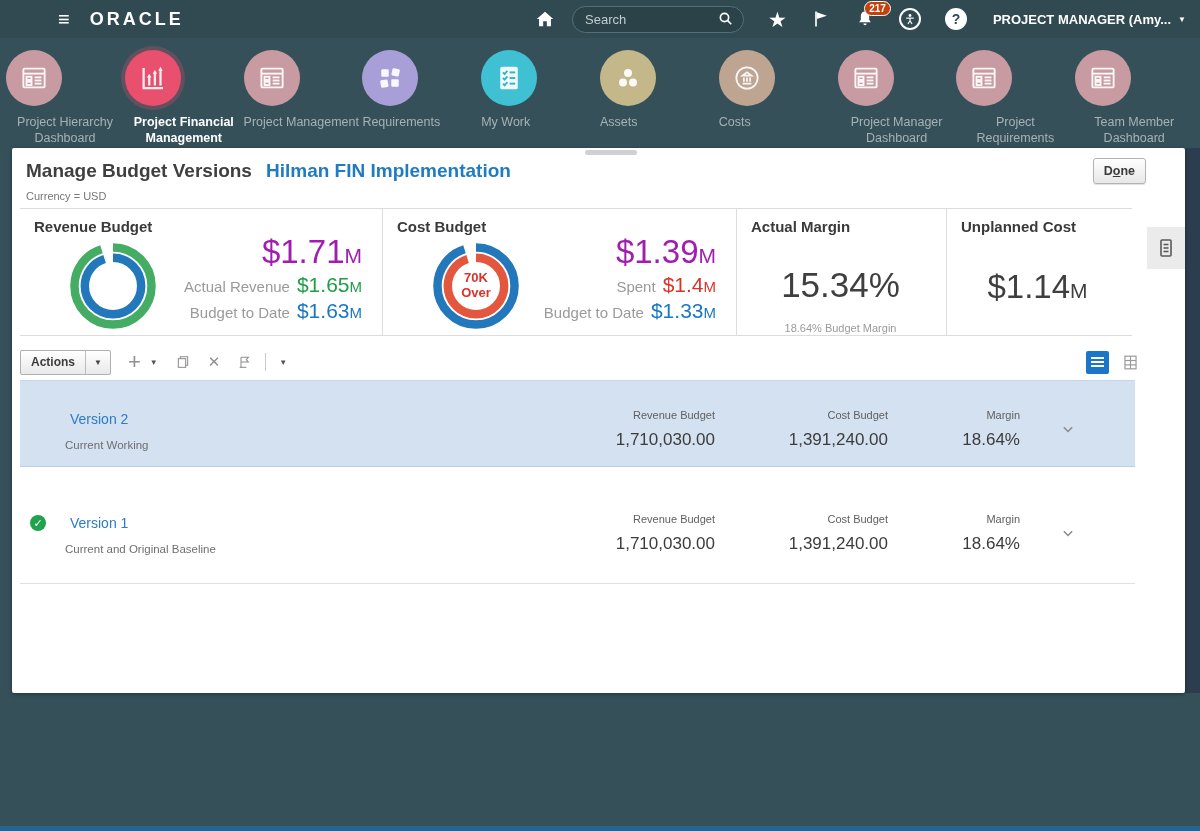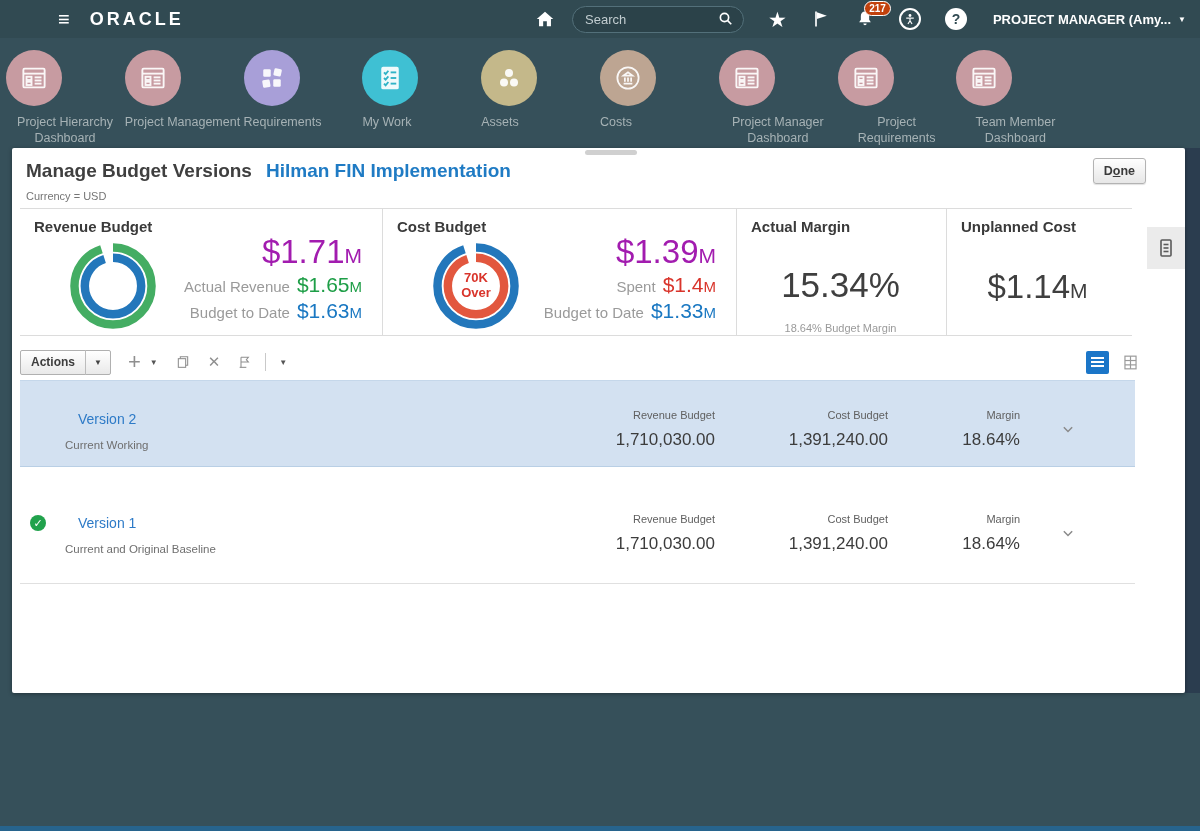--- a/index.html
+++ b/index.html
@@ -74,21 +74,21 @@
   .tb-divider { border-left:1px solid #c9c9c9; height:18px; margin:0 4px 0 12px; }
   .view-group { margin-left:auto; display:flex; align-items:center; }
   .view-active { width:23px; height:23px; background:#1b76c8; border-radius:2px; display:flex; flex-direction:column; align-items:center; justify-content:center; gap:2px; cursor:pointer; }
   .view-active span { display:block; width:13px; height:2px; background:#fff; }
   .view-grid { margin-left:12px; cursor:pointer; display:flex; }
   
   .vrow { position:absolute; left:8px; width:1115px; height:87px; }
   .vrow.selected { top:232px; background:#d3e1f1; border-top:1px solid #c5d7ea; border-bottom:1px solid #b9cfe5; }
   .vrow.plain { top:337px; background:#fff; }
   .table-end-line { position:absolute; left:8px; top:435px; width:1115px; border-bottom:1px solid #e0e0e0; }
-  .row-name { position:absolute; left:58px; top:30px; font-size:14px; color:#2d7ac7; cursor:pointer; }
+  .row-name { position:absolute; left:50px; top:30px; font-size:14px; color:#2d7ac7; cursor:pointer; }
   .row-status { position:absolute; left:45px; top:58px; font-size:11.5px; color:#6f6f6f; }
   .check-badge { position:absolute; left:10px; top:30px; width:16px; height:16px; background:#21a24c; border-radius:50%; color:#fff; font-size:11px; font-weight:bold; display:flex; align-items:center; justify-content:center; line-height:1; }
   .cell { position:absolute; width:200px; text-align:right; top:28px; }
   .cell .h { font-size:11px; color:#5f5f5f; }
   .cell .v { font-size:17px; color:#3c3c3c; margin-top:9px; }
   .cell-rev { left:495px; } .cell-cost { left:668px; } .cell-margin { left:800px; }
   .row-chevron { position:absolute; left:1038px; top:38px; color:#8a8a8a; cursor:pointer; }
   
   .side-tab { position:absolute; left:1135px; top:79px; width:38px; height:42px; background:#ebebeb; display:flex; align-items:center; justify-content:center; cursor:pointer; color:#5a5a5a; }
   .hidden-defs { position:absolute; width:0; height:0; overflow:hidden; }
@@ -252,20 +252,28 @@
 </div>
 
 <div class="springboard">
   <div class="tile">
     <span class="tile-circle c-rose">
         <svg class="glyph">
           <use href="#i-dashboard"></use>
         </svg>
       </span>
     <span class="tile-label">Project Hierarchy Dashboard</span>
+  </div>
+  <div class="tile active">
+    <span class="tile-circle c-active">
+        <svg class="glyph">
+          <use href="#i-bars"></use>
+        </svg>
+      </span>
+    <span class="tile-label">Project Financial Management</span>
   </div>
   <div class="tile">
     <span class="tile-circle c-rose">
         <svg class="glyph">
           <use href="#i-dashboard"></use>
         </svg>
       </span>
     <span class="tile-label">Project Management</span>
   </div>
   <div class="tile">

